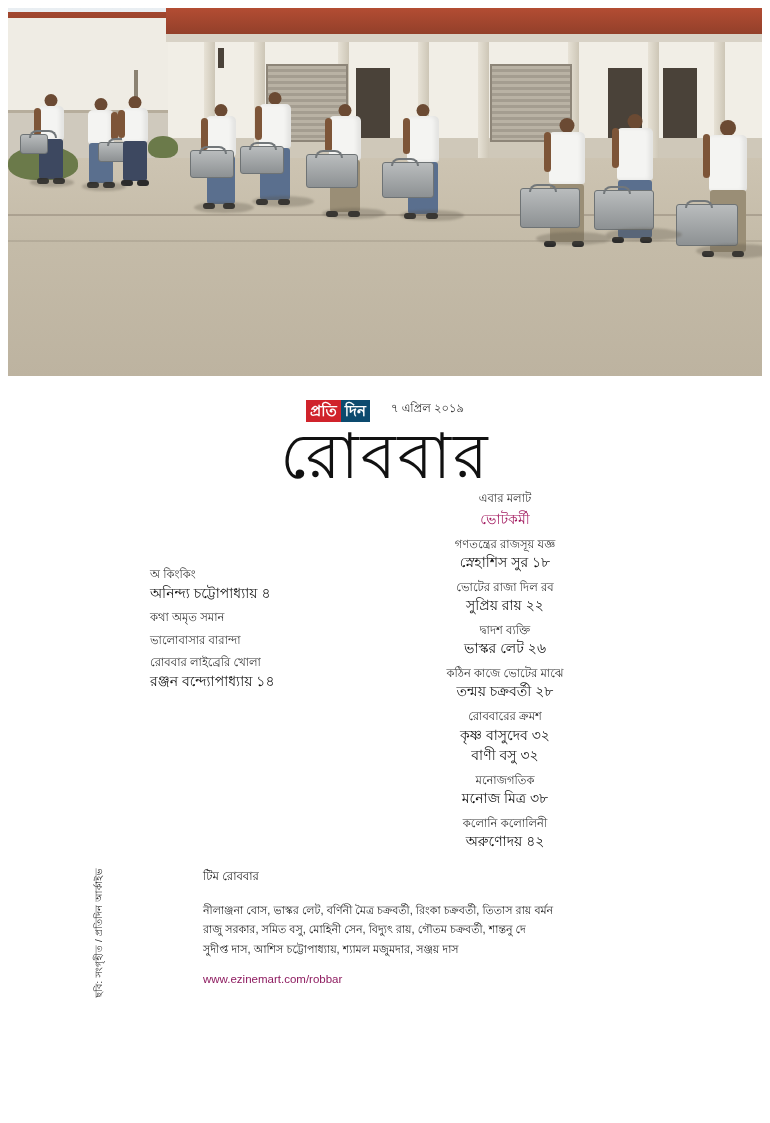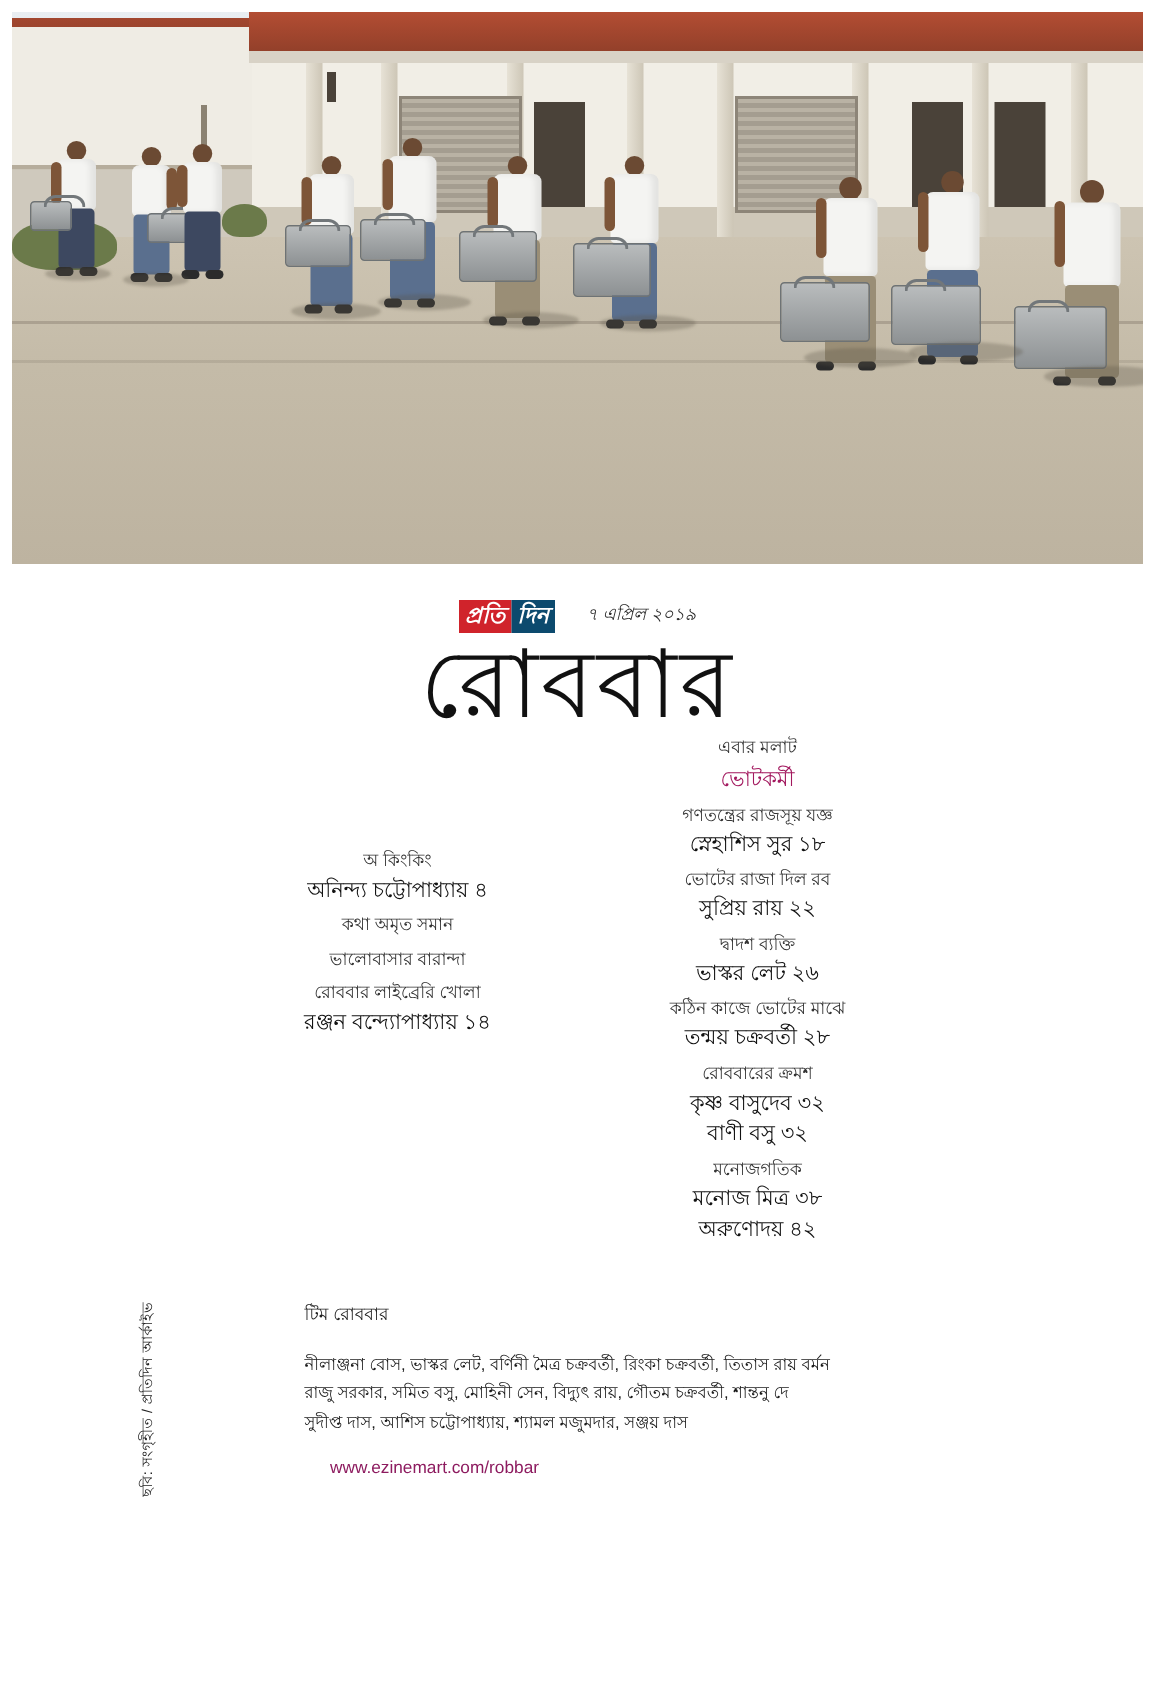--- a/index.html
+++ b/index.html
@@ -161,23 +161,22 @@
 
   
   .masthead {
     position: absolute;
     left: 0; top: 400px; width: 100%;
     text-align: center;
   }
   .brand-row {
     display: flex;
     justify-content: center;
-    align-items: center;
+    align-items: flex-start;
     gap: 21px;
-    font-style: italic;
   }
   .brand-box {
     display: inline-flex;
     align-items: center;
     font-size: 15px;
     line-height: 1;
   }
   .brand-pro {
     background: #d0232b;
     color: #ffffff;
@@ -208,21 +207,21 @@
 
   
   .contents {
     position: absolute;
     left: 0; top: 490px; width: 100%;
     height: 330px;
   }
   .col-left {
     position: absolute;
     left: 150px; top: 70px; width: 230px;
-    text-align: center;
+    text-align: left;
   }
   .col-right {
     position: absolute;
     left: 380px; top: 0px; width: 250px;
     text-align: center;
   }
   .sec-label {
     font-size: 11.5px;
     color: #333333;
     margin-top: 7px;
@@ -261,21 +260,20 @@
     font-size: 11.5px;
     color: #1a1a1a;
     margin-top: 14px;
   }
   .weblink {
     font-size: 11.5px;
     color: #8d1b5f;
     margin-top: 14px;
     text-decoration: none;
     display: inline-block;
-    margin-left: 17px;
   }
   .imprint {
     font-size: 10.5px;
     color: #1a1a1a;
     line-height: 1.7;
     margin-top: 16px;
   }
   .side-credit {
     position: absolute;
     left: 92px;
@@ -493,20 +491,21 @@
       <div class="sec-entry">তন্ময় চক্রবর্তী ২৮</div>
 
       <div class="sec-label">রোববারের ক্রমশ</div>
       <div class="sec-entry">কৃষ্ণ বাসুদেব ৩২</div>
 
       <div class="sec-entry">বাণী বসু ৩২</div>
 
       <div class="sec-label">মনোজগতিক</div>
       <div class="sec-entry">মনোজ মিত্র ৩৮</div>
 
+      <div class="sec-label">কলোনি কলোলিনী</div>
       <div class="sec-entry">অরুণোদয় ৪২</div>
     </div>
   </div>
 
   <div class="side-credit">ছবি: সংগৃহীত / প্রতিদিন আর্কাইভ</div>
 
   <div class="colophon">
     <div class="team-head">টিম রোববার</div>
     <div class="team-names">
       <div>নীলাঞ্জনা বোস, ভাস্কর লেট, বর্ণিনী মৈত্র চক্রবর্তী, রিংকা চক্রবর্তী, তিতাস রায় বর্মন</div>

